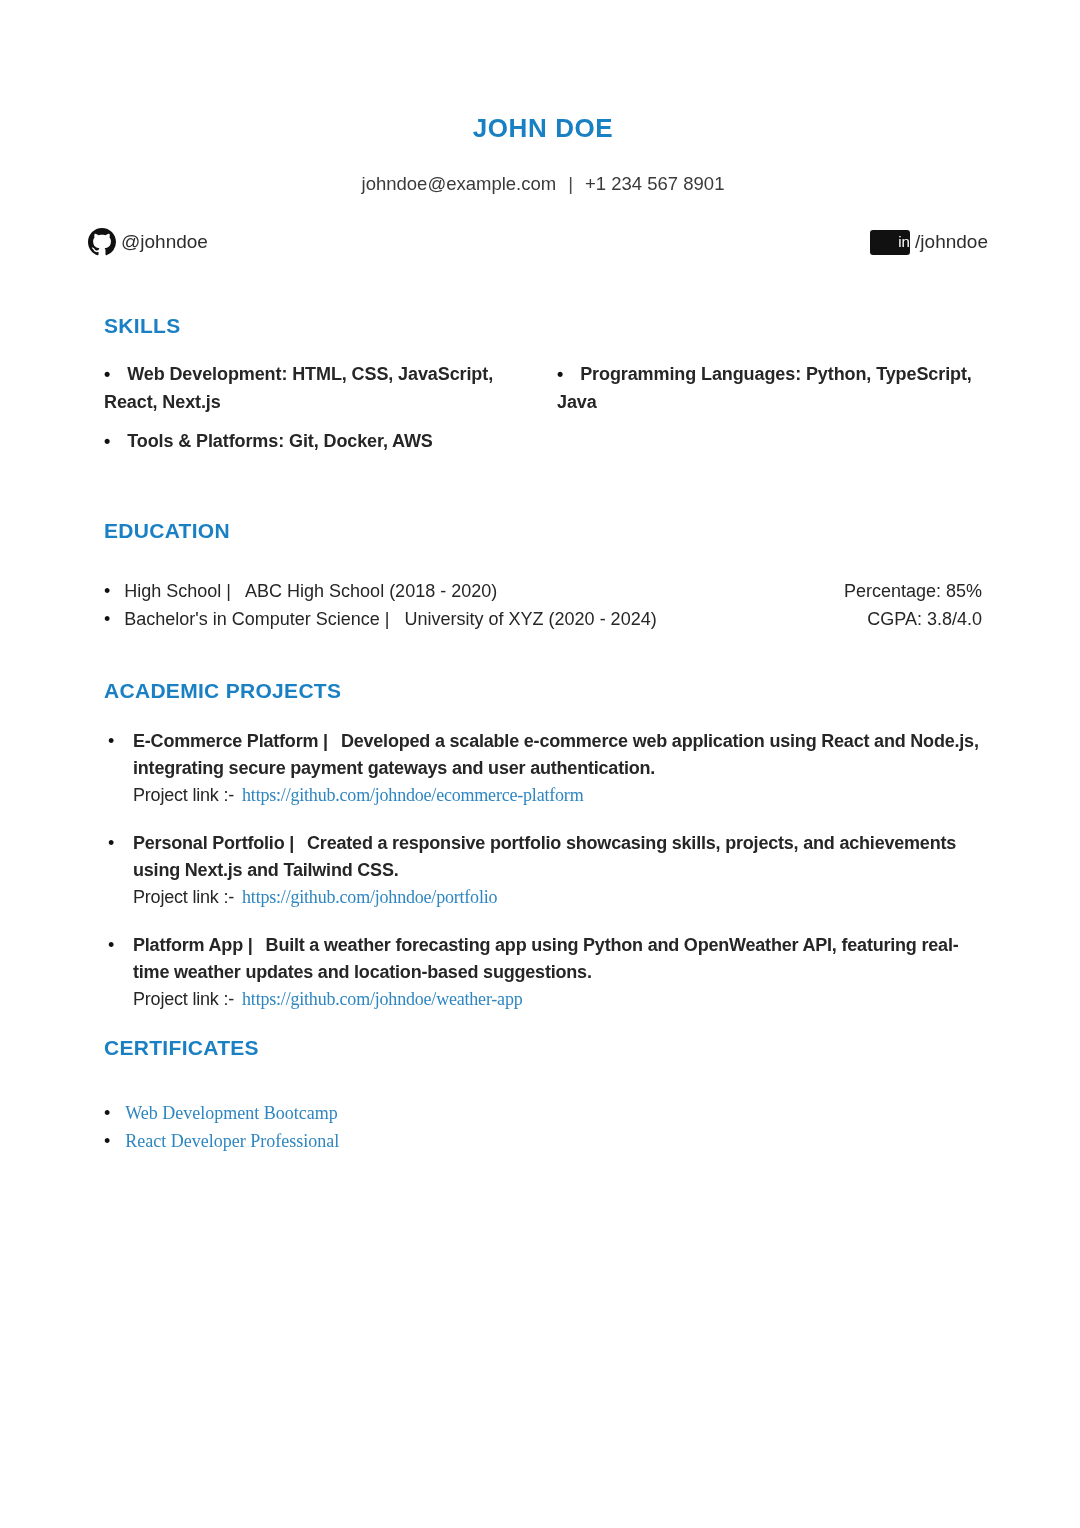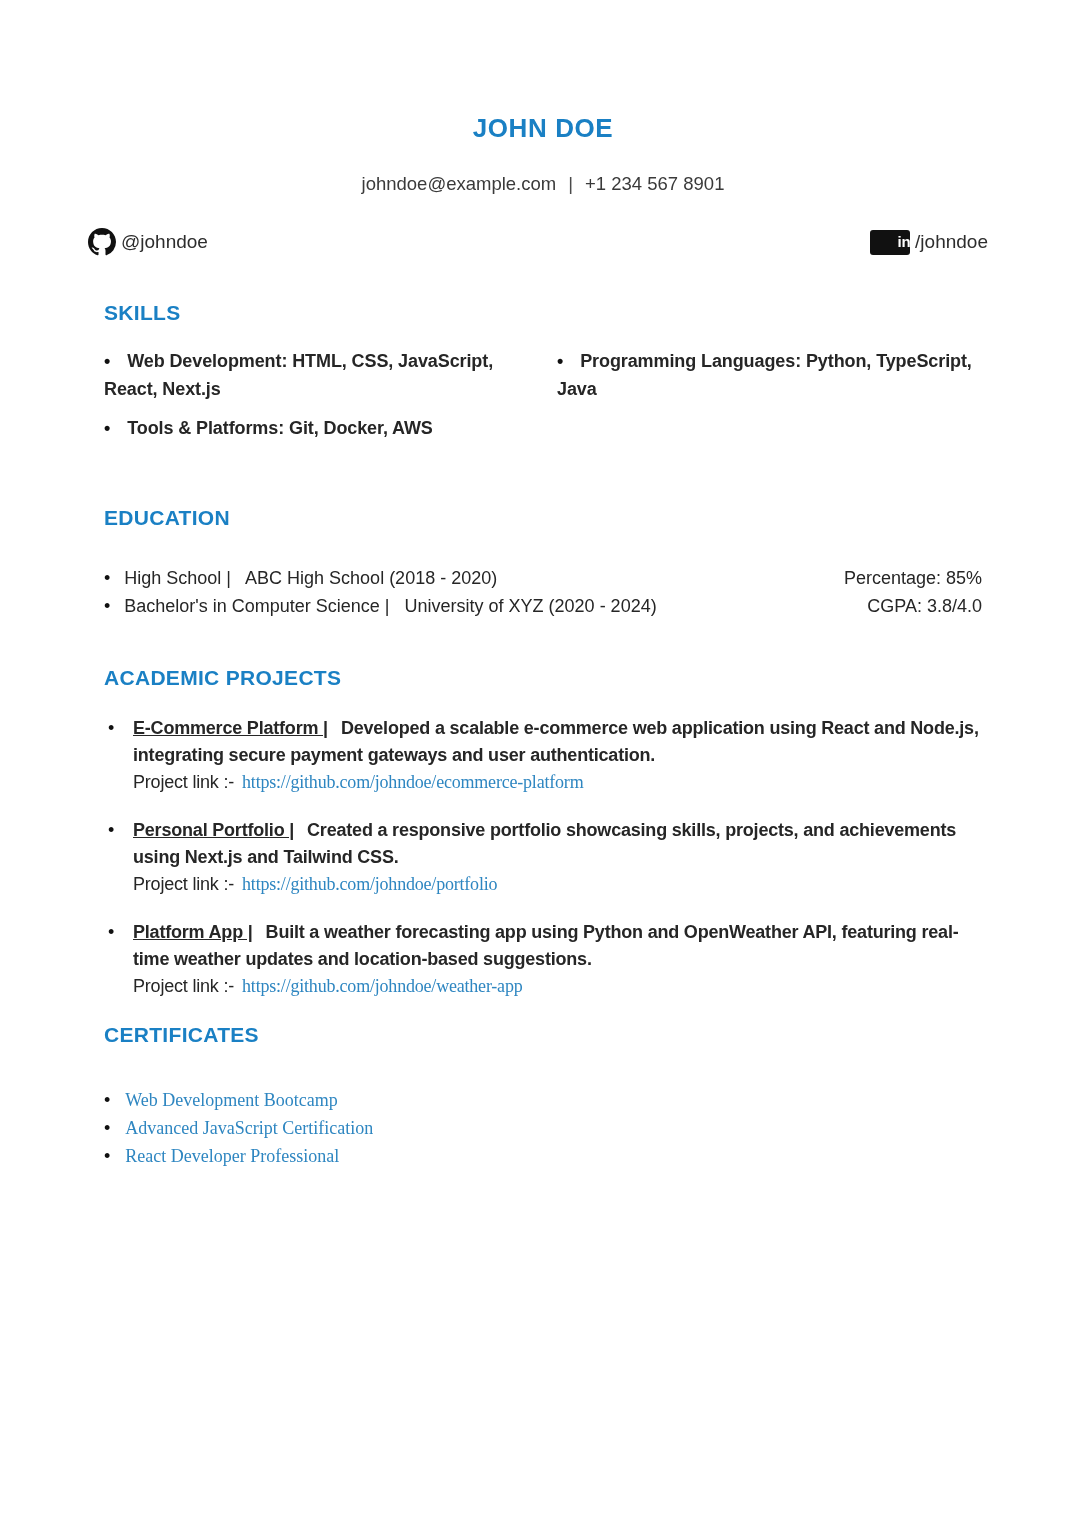--- a/index.html
+++ b/index.html
@@ -32,31 +32,31 @@
   .contact .sep{padding:0 12px;color:#4a4a4a;}
   
   .social-row{
     display:flex;justify-content:space-between;align-items:center;
     margin-top:32px;margin-left:-16px;margin-right:-6px;
   }
   .social{display:flex;align-items:center;gap:5px;font-size:19px;color:#2d2d2d;}
   .gh-icon{width:28px;height:28px;display:block;}
   .li-icon{
     width:40px;height:25px;background:#111111;border-radius:3px;
-    color:#ffffff;font-weight:700;font-size:15px;
+    color:#ffffff;font-weight:400;font-size:15px;
     display:flex;align-items:center;justify-content:center;
     padding-bottom:2px;
     padding-left:28px;
   }
   
   .section-heading{
     color:var(--accent);font-size:21px;font-weight:700;
     letter-spacing:.3px;line-height:26px;
   }
-  .h-skills{margin-top:44px;}
+  .h-skills{margin-top:57px;}
   .h-education{margin-top:52px;}
   .h-projects{margin-top:45px;}
   .h-certs{margin-top:24px;}
   
   .skills-grid{
     display:grid;grid-template-columns:421px 1fr;column-gap:32px;
     margin-top:21px;
   }
   .skill-item{
     font-size:18px;font-weight:600;line-height:28px;
@@ -72,21 +72,21 @@
   .edu-left{white-space:pre-wrap;}
   .edu-left .bullet{margin-right:14px;}
   .edu-right{text-align:right;white-space:nowrap;}
   
   .projects-list{margin-top:24px;}
   .project{
     position:relative;padding-left:29px;margin-bottom:21px;
     font-size:18px;line-height:27px;letter-spacing:-0.2px;
   }
   .project .bullet{position:absolute;left:4px;top:0;margin:0;}
-  .project-title{font-weight:600;margin-right:13px;text-decoration:underline;}
+  .project-title{font-weight:600;margin-right:13px;}
   .project-desc{font-weight:600;}
   .project-linkline{font-weight:400;}
   .project-linklabel{color:var(--text);margin-right:8px;}
   a.link{color:var(--link);text-decoration:none;font-family:Liberation Serif, serif;}
   
   .cert-list{margin-top:38px;}
   .cert-item{font-size:18px;line-height:28px;}
   .cert-item .bullet{margin-right:15px;}
   .cert-item a.link{color:var(--link);}
 </style>
@@ -158,17 +158,16 @@
       <div class="project-linkline">
         <span class="project-linklabel">Project link :-</span><a class="link" href="#">https://github.com/johndoe/weather-app</a>
       </div>
     </div>
 
   </div>
 
   <div class="section-heading h-certs" style="margin-top:22px;">CERTIFICATES</div>
   <div class="cert-list">
     <div class="cert-item"><span class="bullet">•</span><a class="link" href="#">Web Development Bootcamp</a></div>
-    <div class="cert-item"><span class="bullet">•</span><a class="link" href="#">Advanced JavaScript Certification</a></div>
     <div class="cert-item"><span class="bullet">•</span><a class="link" href="#">React Developer Professional</a></div>
   </div>
 
 </div>
 
 </body></html>

